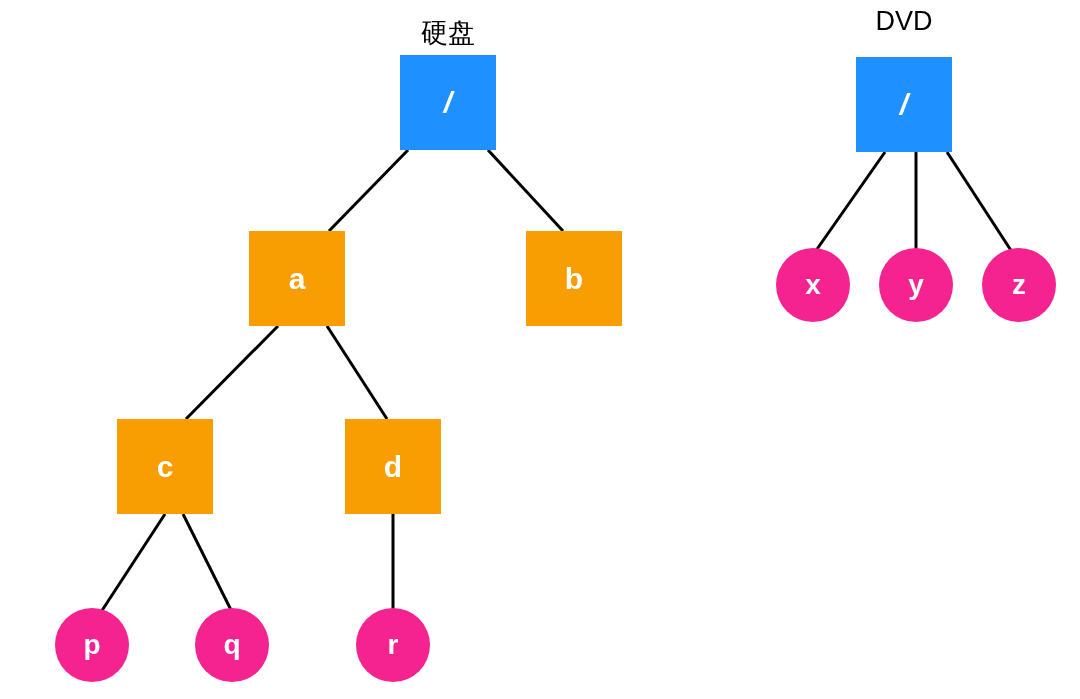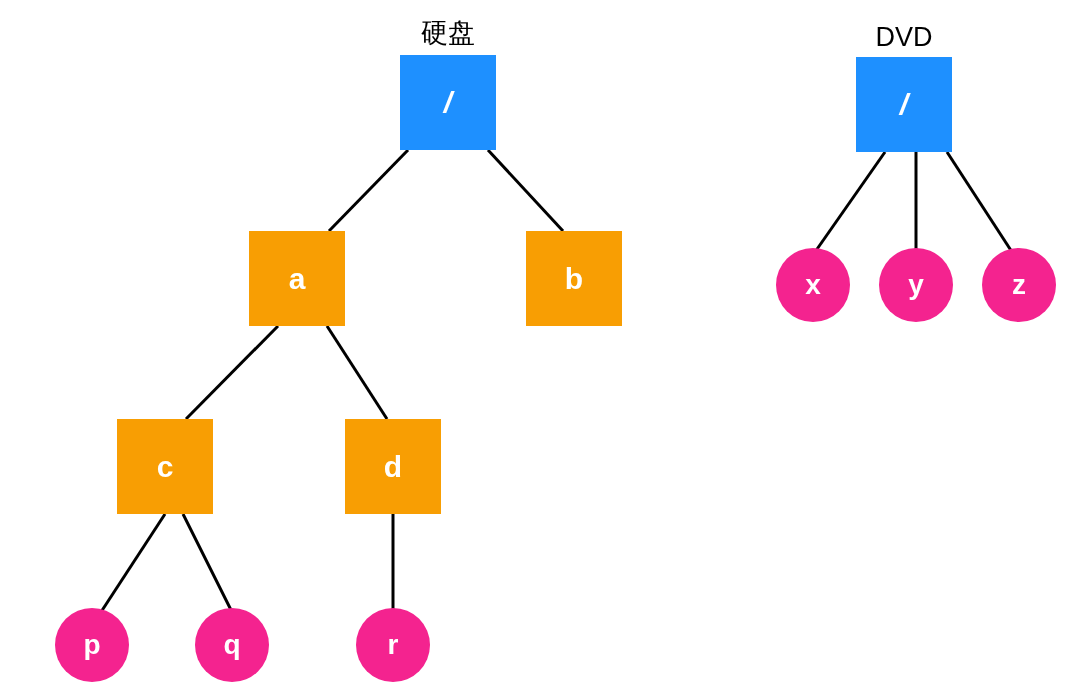--- a/index.html
+++ b/index.html
@@ -93,21 +93,21 @@
   <div class="node node-folder" style="left:117px; top:419px;">c</div>
 
   <div class="node node-folder" style="left:345px; top:419px;">d</div>
 
   <div class="node node-file" style="left:55px; top:608px;">p</div>
 
   <div class="node node-file" style="left:195px; top:608px;">q</div>
 
   <div class="node node-file" style="left:356px; top:608px;">r</div>
 
-  <div class="tree-title" style="left:808px; top:24px; width:192px;text-align:center;">DVD</div>
+  <div class="tree-title" style="left:808px; top:8px; width:192px;text-align:center;">DVD</div>
 
   <div class="node node-dir" style="left:856px; top:57px;">/</div>
 
   <div class="node node-file" style="left:776px; top:248px;">x</div>
 
   <div class="node node-file" style="left:879px; top:248px;">y</div>
 
   <div class="node node-file" style="left:982px; top:248px;">z</div>
 
 </div>

